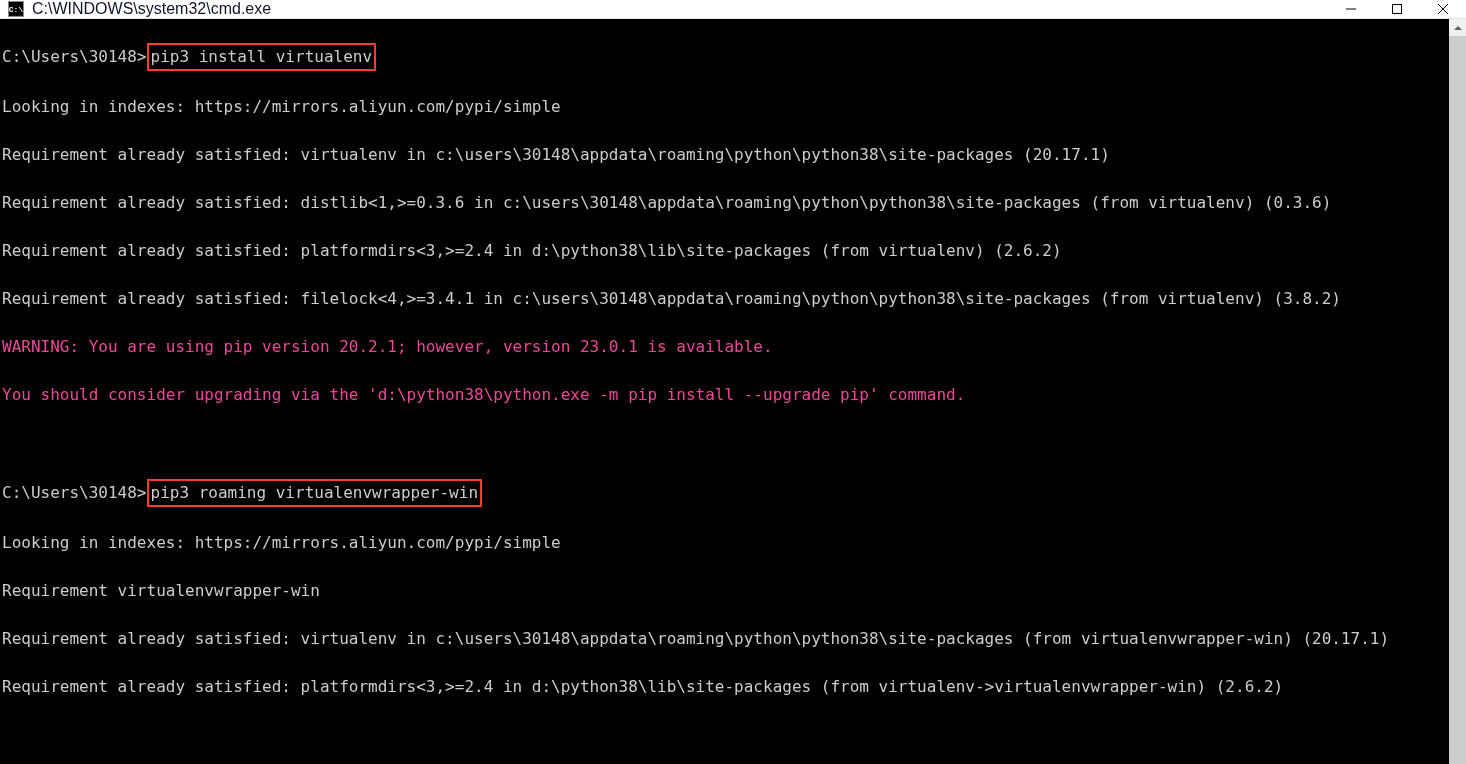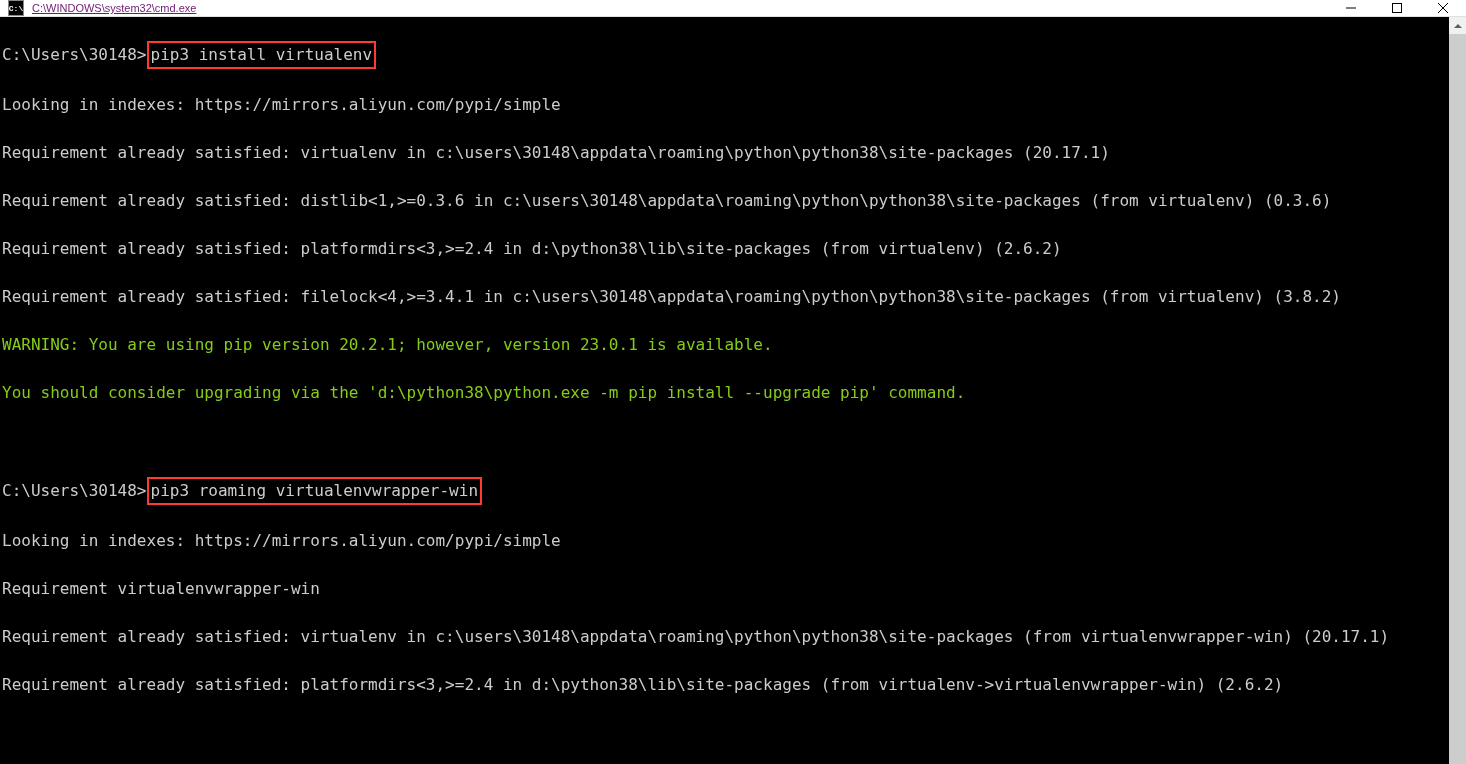--- a/index.html
+++ b/index.html
@@ -33,24 +33,23 @@
     font-size: 8px;
     font-weight: bold;
     display: flex;
     align-items: center;
     justify-content: center;
     margin-right: 8px;
     border: 1px solid #888;
   }
   .titlebar-title {
     font-family: "Segoe UI", Tahoma, sans-serif;
-    font-size: 11px;
-    color: #701a75;
+    font-size: 16px;
+    color: #0f172a;
     flex: 1;
-    text-decoration: underline;
   }
   .winbtns {
     display: flex;
     height: 100%;
   }
   .winbtn {
     width: 46px;
     height: 100%;
     display: flex;
     align-items: center;
@@ -101,21 +100,21 @@
     bottom: 17px;
     background: #cdcdcd;
   }
   .line { white-space: pre-wrap; word-break: break-all; }
   .prompt { color: #ccc; }
   .cmd-box {
     border: 2px solid #ff3b30;
     padding: 0 2px;
     display: inline-block;
   }
-  .yellow { color: #84cc16; }
+  .yellow { color: #ec4899; }
   .blank { height: 24px; }
 </style>
 </head>
 <body>
 
 <div class="window">
 
   <div class="titlebar">
     <div class="titlebar-icon">C:\</div>
     <div class="titlebar-title">C:\WINDOWS\system32\cmd.exe</div>

